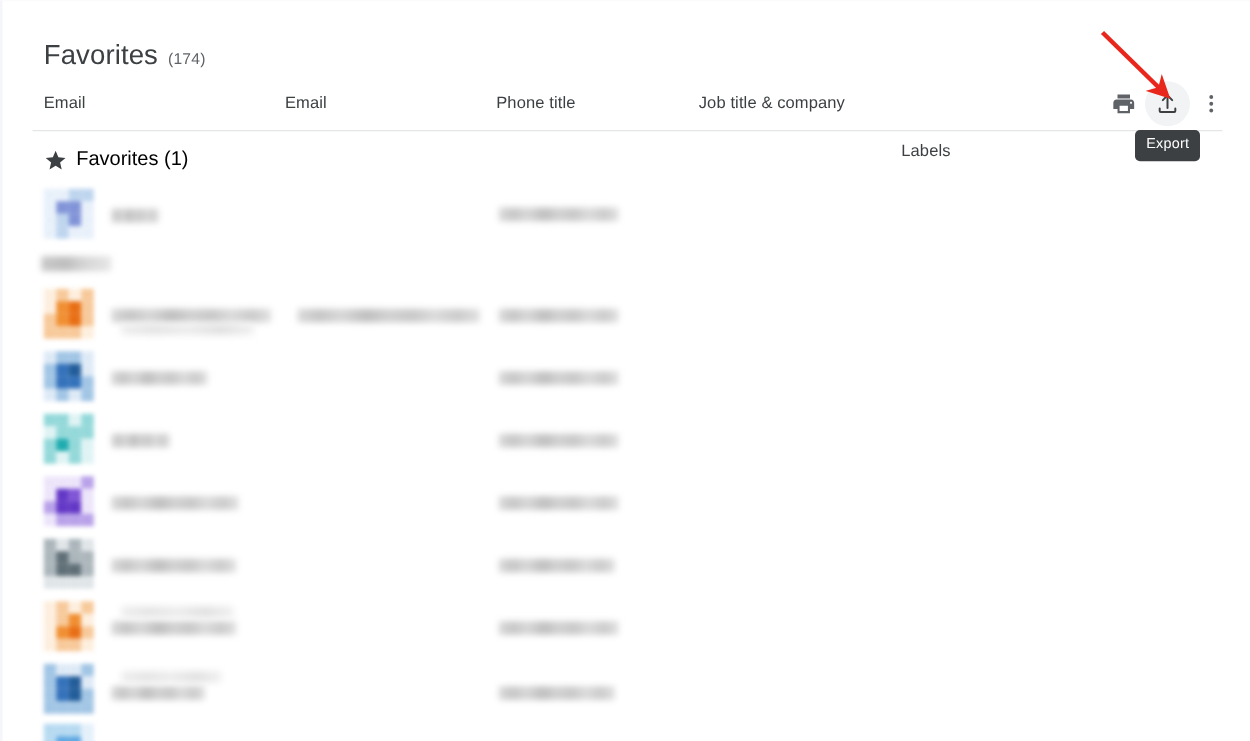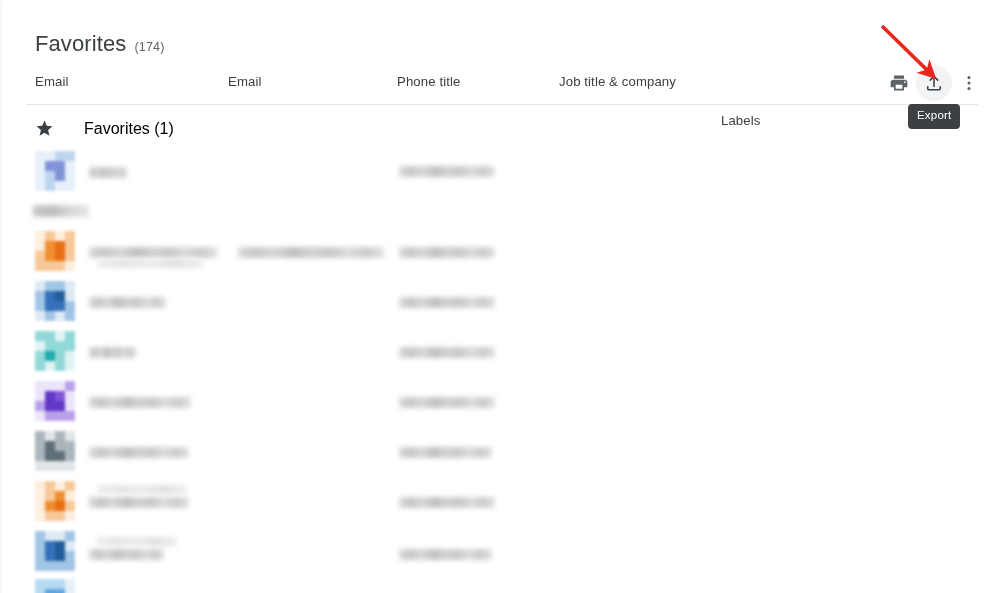--- a/index.html
+++ b/index.html
@@ -63,21 +63,21 @@
     padding: 6px 9px 7px 9px; border-radius: 4px;
     white-space: nowrap; letter-spacing: .2px;
   }
 
   
   #red-arrow { position: absolute; left: 866px; top: 12px; pointer-events: none; }
 
   
   #fav-row {
     position: absolute; left: 33px; top: 118px;
-    display: flex; align-items: center; gap: 30px;
+    display: flex; align-items: flex-start; gap: 7px;
   }
   #fav-star { width: 19px; height: 19px; display: block; }
 
   
   #rows { position: absolute; left: 0; top: 0; width: 1000px; height: 593px; }
   .row { position: absolute; left: 0; width: 1000px; height: 50px; }
 
   
   .avatar {
     position: absolute; left: 33px;

